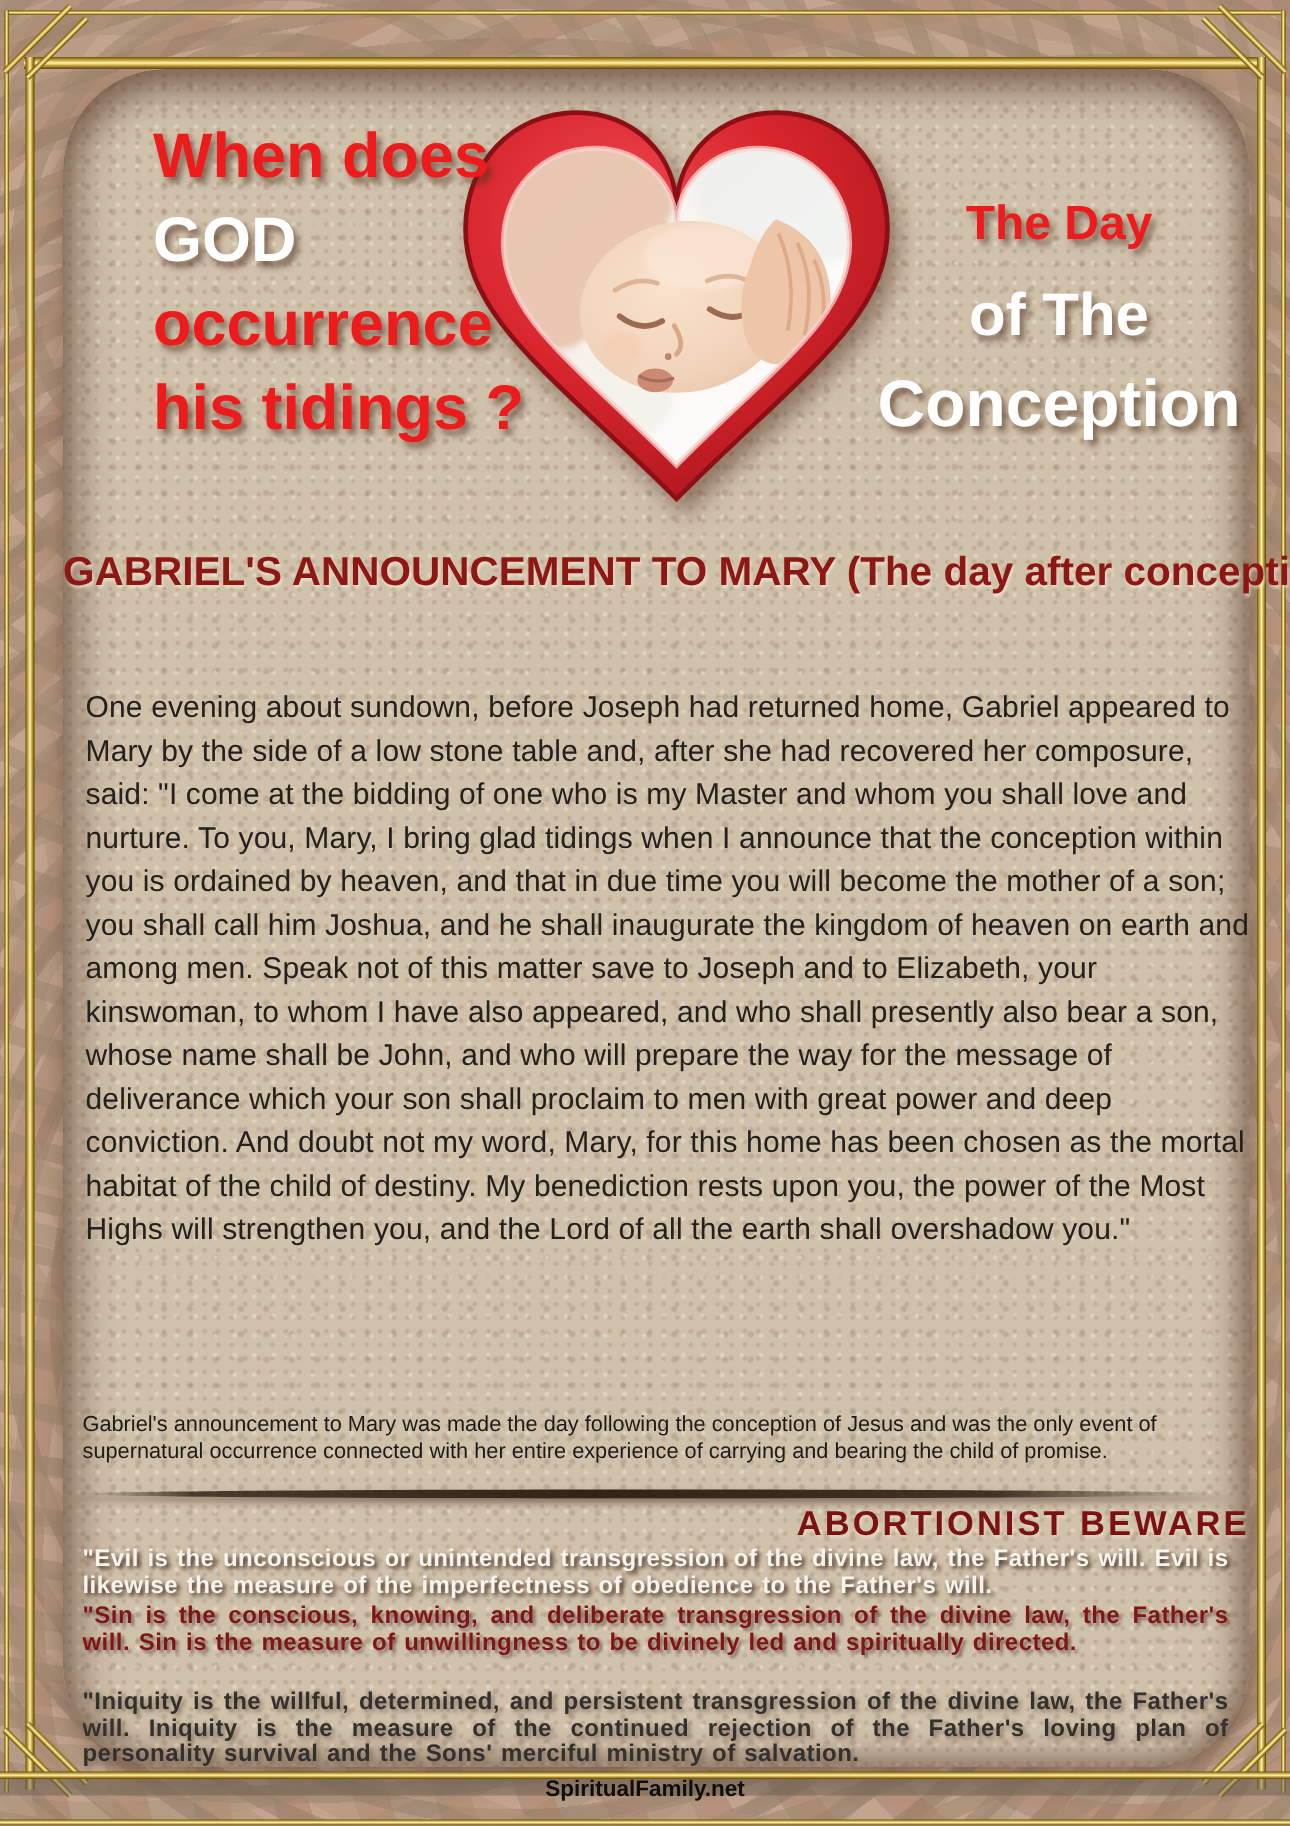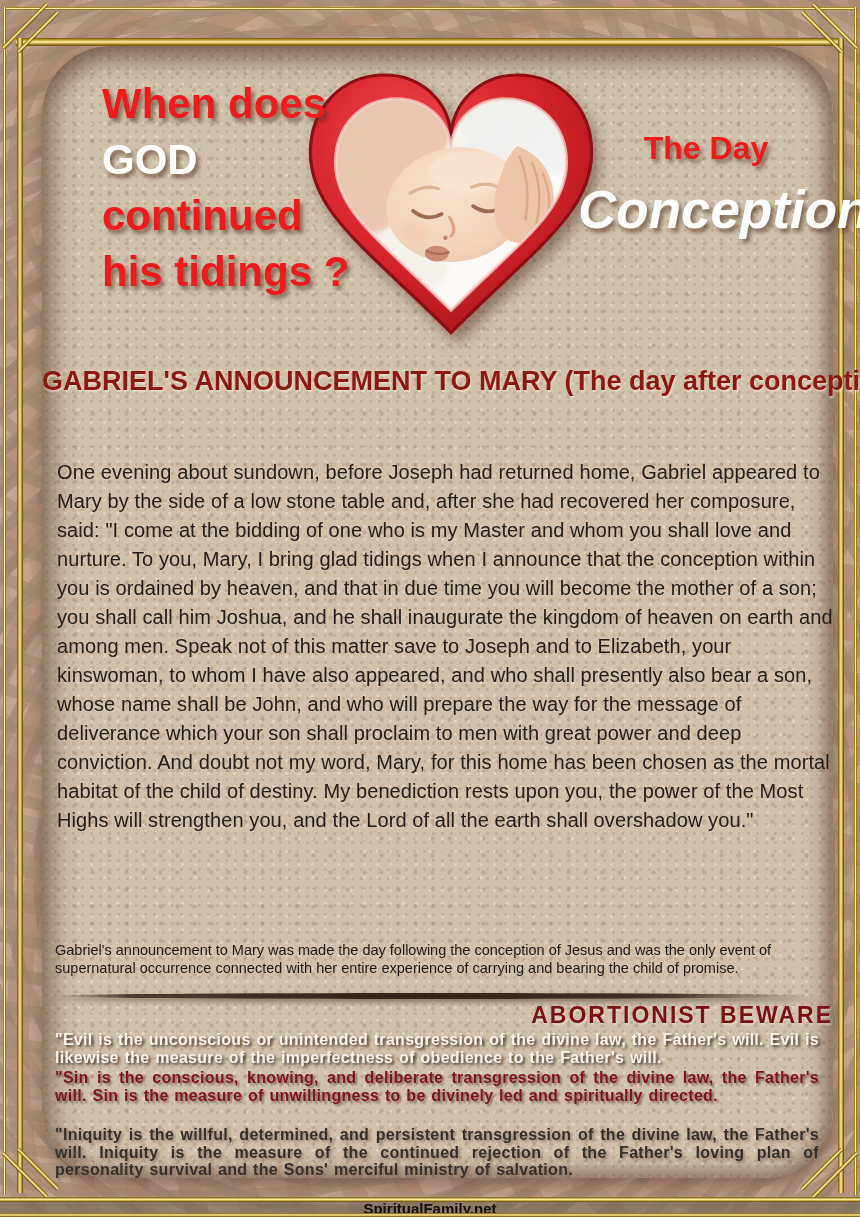--- a/index.html
+++ b/index.html
@@ -49,21 +49,21 @@
     filter:drop-shadow(6px 9px 7px rgba(80,45,30,.5));}
   .heart-wrap svg{width:100%;height:100%;display:block;}
   
   .ltitle{position:absolute;left:58px;top:76px;width:260px;z-index:7;margin-left:44px;}
   .ltitle .tline{font-size:42px;font-weight:bold;line-height:56px;white-space:nowrap;
     text-shadow:3px 4px 4px rgba(78,46,30,.6);}
   .rtitle{position:absolute;left:578px;top:116px;width:256px;z-index:7;text-align:center;}
   .rtitle .tline{font-weight:bold;white-space:nowrap;text-shadow:3px 4px 4px rgba(78,46,30,.6);}
   .rt1{font-size:32px;line-height:64px;}
   .rt2{font-size:40px;line-height:60px;}
-  .rt3{font-size:53px;line-height:60px;font-style:italic;}
+  .rt3{font-size:44px;line-height:60px;}
   .red{color:#ee1b1d;}
   .white{color:#ffffff;}
   
   .gabriel{position:absolute;left:42px;top:366px;width:791px;z-index:5;text-align:center;
     font-size:27px;font-weight:bold;color:#8c1713;white-space:nowrap;
     text-shadow:1px 2px 2px rgba(255,246,228,.55);}
   .bodytext{position:absolute;left:57px;top:420px;width:776px;z-index:5;
     font-size:20px;line-height:29px;color:#24201d;letter-spacing:.1px;margin-top:38px;}
   .note{position:absolute;left:55px;top:941px;width:770px;z-index:5;text-align:left;
     font-size:14.5px;font-weight:normal;line-height:18px;color:#1d1b19;}
@@ -72,21 +72,21 @@
     box-shadow:0 3px 5px rgba(66,42,26,.55);}
   .beware-h{position:absolute;left:42px;top:1002px;width:791px;z-index:5;text-align:right;
     font-size:23px;font-weight:bold;letter-spacing:2px;color:#7a1113;
     text-shadow:1px 2px 2px rgba(246,236,216,.5);}
   .bpar{position:absolute;left:55px;width:764px;z-index:5;font-size:16px;font-weight:bold;
     line-height:17.5px;text-align:justify;letter-spacing:.3px;word-spacing:1px;}
   .bpar.evil{top:1031px;color:#f7f4ed;text-shadow:2px 2px 3px rgba(61,38,26,.95);}
   .bpar.sin{top:1069px;color:#801518;text-shadow:2px 2px 2px rgba(48,24,18,.45);}
   .bpar.iniq{top:1126px;color:#33302d;text-shadow:2px 2px 3px rgba(130,112,95,.85);}
   
-  .footer-bar{position:absolute;left:0;right:0;bottom:0;height:20px;z-index:8;}
+  .footer-bar{position:absolute;left:0;right:0;bottom:0;height:36px;z-index:8;}
   .fb-top{position:absolute;top:0;left:0;right:0;height:5px;}
   .fb-band{position:absolute;top:5px;left:0;right:0;height:11px;background:rgba(104,94,82,.5);
     text-align:center;}
   .fb-band span{display:inline-block;font-size:15px;font-weight:bold;color:#100e0c;line-height:11px;
     position:relative;top:-2px;}
   .fb-bot{position:absolute;bottom:0;left:0;right:0;height:4px;}
 </style>
 </head>
 <body>
 
@@ -159,26 +159,27 @@
         <path d="M151,68 Q159,85 154,107" stroke="#d8a482" stroke-width="1.6" fill="none" opacity=".85"></path>
         <path d="M158,75 Q165,90 160,109" stroke="#d8a482" stroke-width="1.6" fill="none" opacity=".8"></path>
       </g>
       <path d="M100,61.7 C100,42.1 84.4,28.1 65.6,28.1 C43.4,28.1 27,45.3 27,68.3 C27,99.5 57.4,119.1 100,161.8 C142.6,119.1 173,99.5 173,68.3 C173,45.3 156.6,28.1 134.4,28.1 C115.6,28.1 100,42.1 100,61.7 Z" fill="none" stroke="#f6d3cd" stroke-width="2.2" opacity=".75"></path>
     </svg>
   </div>
 
   <div class="ltitle">
     <div class="tline red">When does</div>
     <div class="tline white">GOD</div>
-    <div class="tline red">continued</div>
+    <div class="tline red">occurrence</div>
     <div class="tline red">his tidings ?</div>
   </div>
 
   <div class="rtitle">
     <div class="tline rt1 red">The Day</div>
+    <div class="tline rt2 white">of The</div>
     <div class="tline rt3 white">Conception</div>
   </div>
 
   <div class="gabriel">GABRIEL'S ANNOUNCEMENT TO MARY (The day after conception)</div>
 
   <div class="bodytext">One evening about sundown, before Joseph had returned home, Gabriel appeared to Mary by the side of a low stone table and, after she had recovered her composure, said: "I come at the bidding of one who is my Master and whom you shall love and nurture. To you, Mary, I bring glad tidings when I announce that the conception within you is ordained by heaven, and that in due time you will become the mother of a son; you shall call him Joshua, and he shall inaugurate the kingdom of heaven on earth and among men. Speak not of this matter save to Joseph and to Elizabeth, your kinswoman, to whom I have also appeared, and who shall presently also bear a son, whose name shall be John, and who will prepare the way for the message of deliverance which your son shall proclaim to men with great power and deep conviction. And doubt not my word, Mary, for this home has been chosen as the mortal habitat of the child of destiny. My benediction rests upon you, the power of the Most Highs will strengthen you, and the Lord of all the earth shall overshadow you."</div>
 
   <div class="note">Gabriel's announcement to Mary was made the day following the conception of Jesus and was the only event of supernatural occurrence connected with her entire experience of carrying and bearing the child of promise.</div>
 
   <div class="divider"></div>

